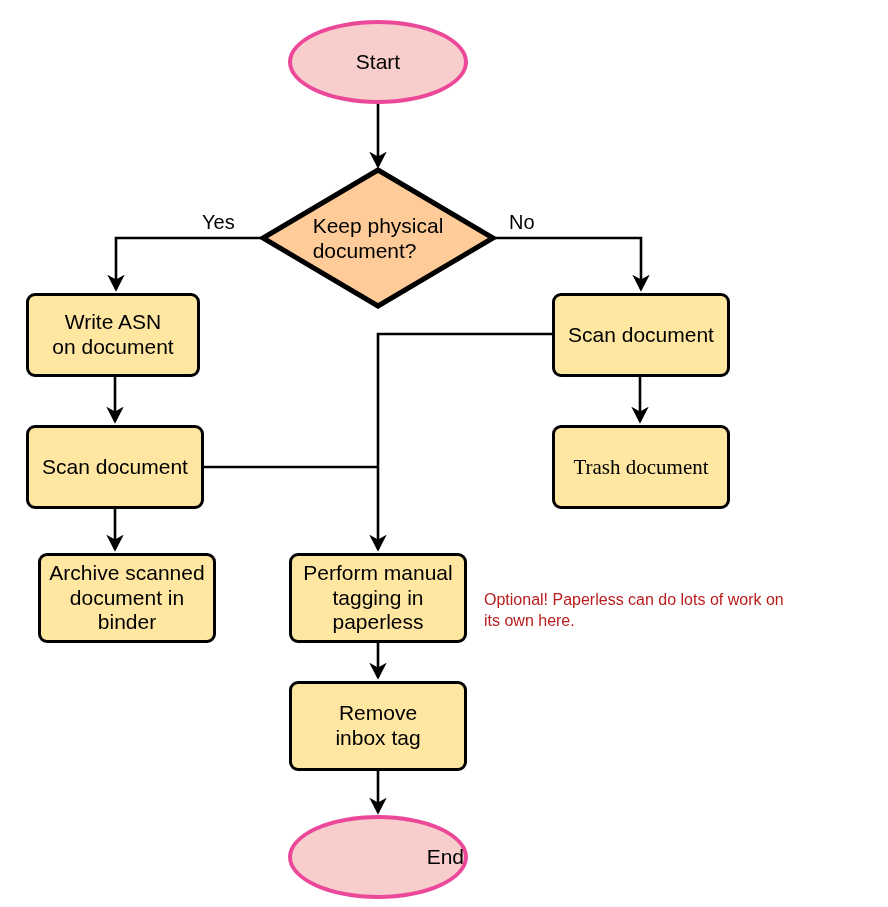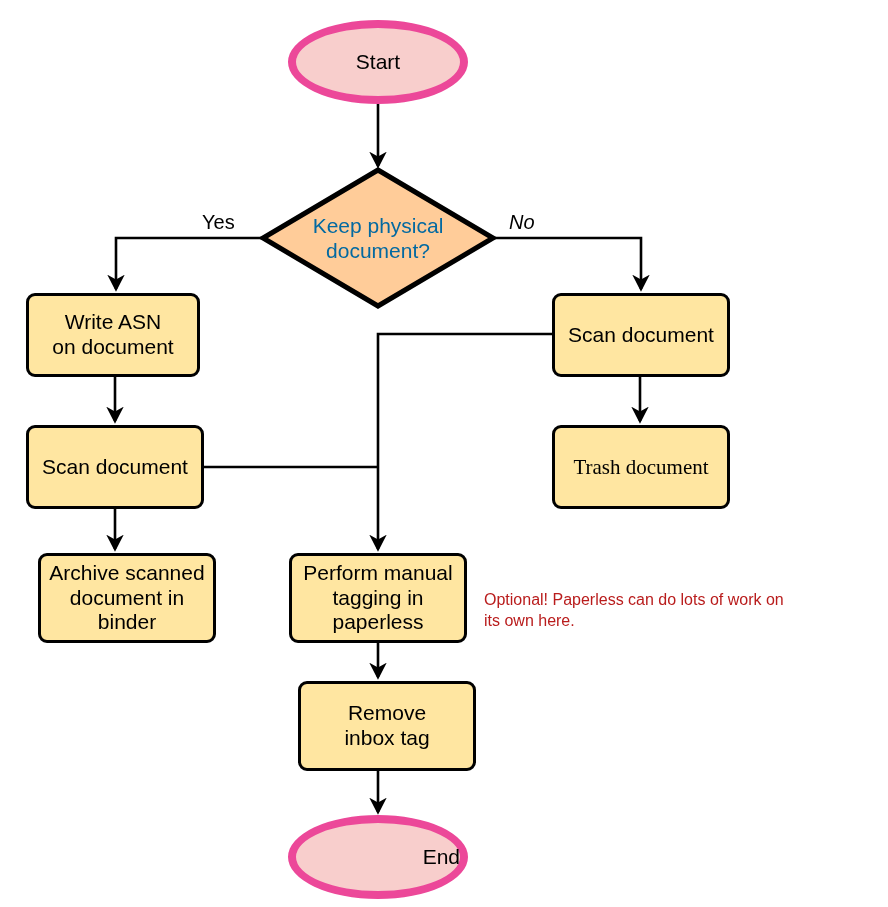--- a/index.html
+++ b/index.html
@@ -38,39 +38,38 @@
     white-space: pre-line;
   }
   .node-process {
     background: #ffe6a1;
     border: 3px solid #000000;
     border-radius: 9px;
     font-size: 21px;
   }
   .node-terminator {
     background: #f8cecc;
-    border: 8px solid #ec4899;
+    border: 4px solid #ec4899;
     border-radius: 50%;
     font-size: 21px;
   }
   .diamond-wrap {
     position: absolute;
   }
   .diamond-label {
     position: absolute;
     left: 0;
     top: 0;
     width: 100%;
     height: 100%;
     display: flex;
     align-items: center;
     justify-content: center;
-    text-align: center;
     font-size: 21px;
-    color: #0369a1;
+    color: #000000;
     line-height: 1.2;
     white-space: pre-line;
   }
   .edge-label {
     position: absolute;
     font-size: 20px;
     color: #000000;
     white-space: nowrap;
   }
   .annotation {
@@ -122,21 +121,21 @@
   <div class="node node-terminator" style="left:288px; top:20px; width:180px; height:84px;">
     <span>Start</span>
   </div>
 
   <div class="diamond-wrap" style="left:263px; top:170px; width:230px; height:136px;">
     <div class="diamond-label">Keep physical
 document?</div>
   </div>
 
   <div class="edge-label" style="left:202px; top:211px;">Yes</div>
-  <div class="edge-label" style="left:509px; top:211px;font-style:italic;">No</div>
+  <div class="edge-label" style="left:509px; top:211px;">No</div>
 
   <div class="node node-process" style="left:26px; top:293px; width:174px; height:84px;">
     <span>Write ASN
 on document</span>
   </div>
 
   <div class="node node-process" style="left:26px; top:425px; width:178px; height:84px;">
     <span>Scan document</span>
   </div>
 
@@ -153,21 +152,21 @@
   <div class="node node-process" style="left:552px; top:425px; width:178px; height:84px;font-family:Liberation Serif, serif;">
     <span>Trash document</span>
   </div>
 
   <div class="node node-process" style="left:289px; top:553px; width:178px; height:90px;">
     <span>Perform manual
 tagging in
 paperless</span>
   </div>
 
-  <div class="node node-process" style="left:298px; top:681px; width:178px; height:90px;">
+  <div class="node node-process" style="left:289px; top:681px; width:178px; height:90px;">
     <span>Remove
 inbox tag</span>
   </div>
 
   <div class="node node-terminator" style="left:288px; top:815px; width:180px; height:84px;justify-content:flex-end;">
     <span>End</span>
   </div>
 
   <div class="annotation" style="left:484px; top:590px; width:404px;">Optional! Paperless can do lots of work on
 its own here.</div>

